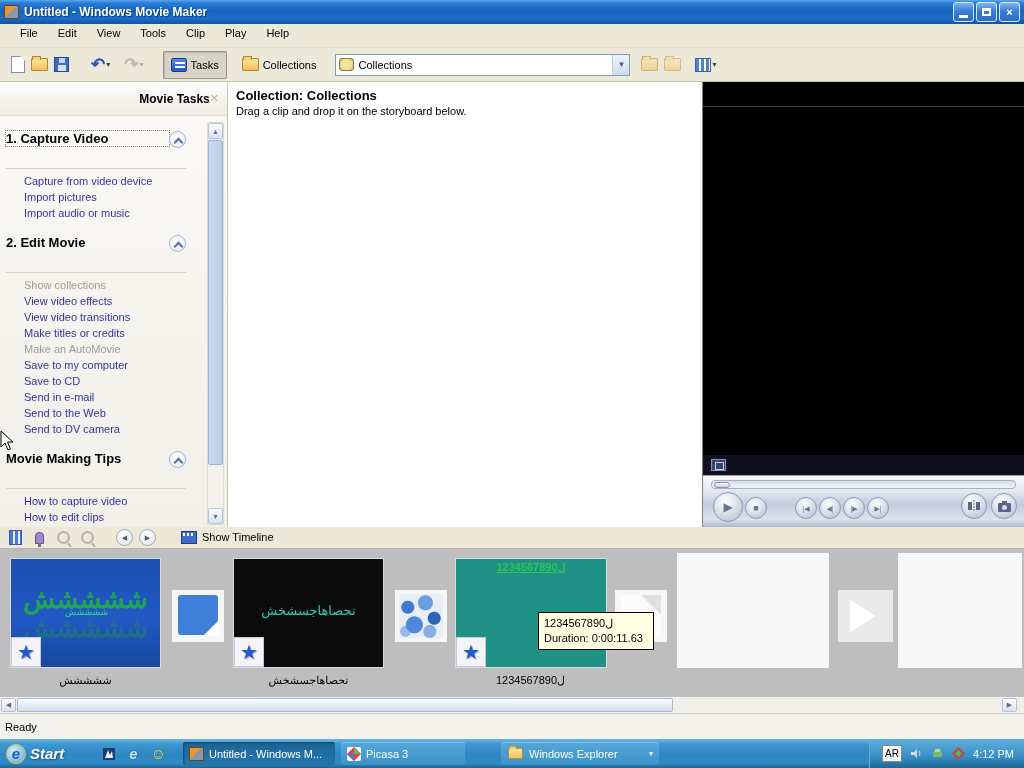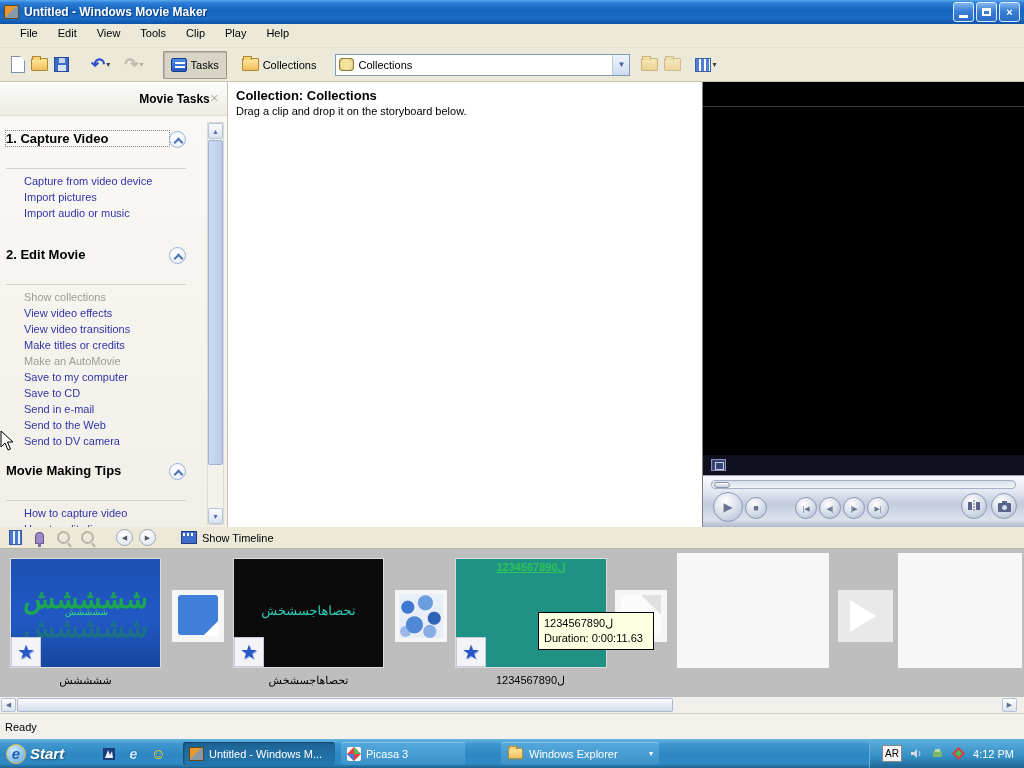--- a/index.html
+++ b/index.html
@@ -91,21 +91,21 @@
     display:flex; align-items:center; justify-content:center; color:#6A7490; }
   .pbtn span { line-height:1; }
 
   
   .tlbar { position:absolute; left:0; top:527px; width:1024px; height:22px; background:#ECE9D8;
     border-bottom:1px solid #B8B4A4; display:flex; align-items:center; gap:6px; padding-left:6px; }
   .tlicon { width:18px; height:17px; display:flex; align-items:center; justify-content:center; }
   .tl-circle { width:17px; height:17px; border-radius:50%; border:1px solid #A0A8B8;
     background:radial-gradient(circle at 40% 30%,#fff,#DDE2EC); color:#505868; font-size:7px;
     display:flex; align-items:center; justify-content:center; }
-  .showtl { display:flex; align-items:center; gap:5px; padding:1px 5px; }
+  .showtl { display:flex; gap:5px; padding:1px 5px; }
 
   
   .storyboard { position:absolute; left:0; top:549px; width:1024px; height:148px; background:#BEBEBE; }
   .clipcell { position:absolute; top:9px; width:151px; height:110px; border:1px solid #dcdcdc; overflow:hidden; }
   .clipcap { position:absolute; top:125px; font-size:11px; color:#000; width:151px; text-align:center; }
   .tcell { position:absolute; top:41px; width:52px; height:52px; background:#F6F6F6; overflow:hidden; }
   .badge { position:absolute; left:0; bottom:0; width:30px; height:30px; background:#F4F4F8;
     border:1px solid #C8C8D8; display:flex; align-items:center; justify-content:center; }
   .badge span { color:#2858C8; font-size:20px; text-shadow:1px 1px 0 #90A8E0; }
   .clip1 { background:linear-gradient(180deg,#1C50B2 0%,#2158C4 55%,#17479E 100%); }
@@ -284,21 +284,21 @@
   </div>
   <div class="tp-body">
     <div class="tp-section-h focus">
       <span class="st">1. Capture Video</span>
       <span class="circlebtn"></span>
     </div>
     <div class="tp-link">Capture from video device</div>
     <div class="tp-link">Import pictures</div>
     <div class="tp-link">Import audio or music</div>
 
-    <div class="tp-section-h" style="margin-top:26px">
+    <div class="tp-section-h" style="margin-top:14px">
       <span class="st">2. Edit Movie</span>
       <span class="circlebtn"></span>
     </div>
     <div class="tp-link disabled">Show collections</div>
     <div class="tp-link">View video effects</div>
     <div class="tp-link">View video transitions</div>
     <div class="tp-link">Make titles or credits</div>
     <div class="tp-link disabled">Make an AutoMovie</div>
 
     <div class="tp-link">Save to my computer</div>

